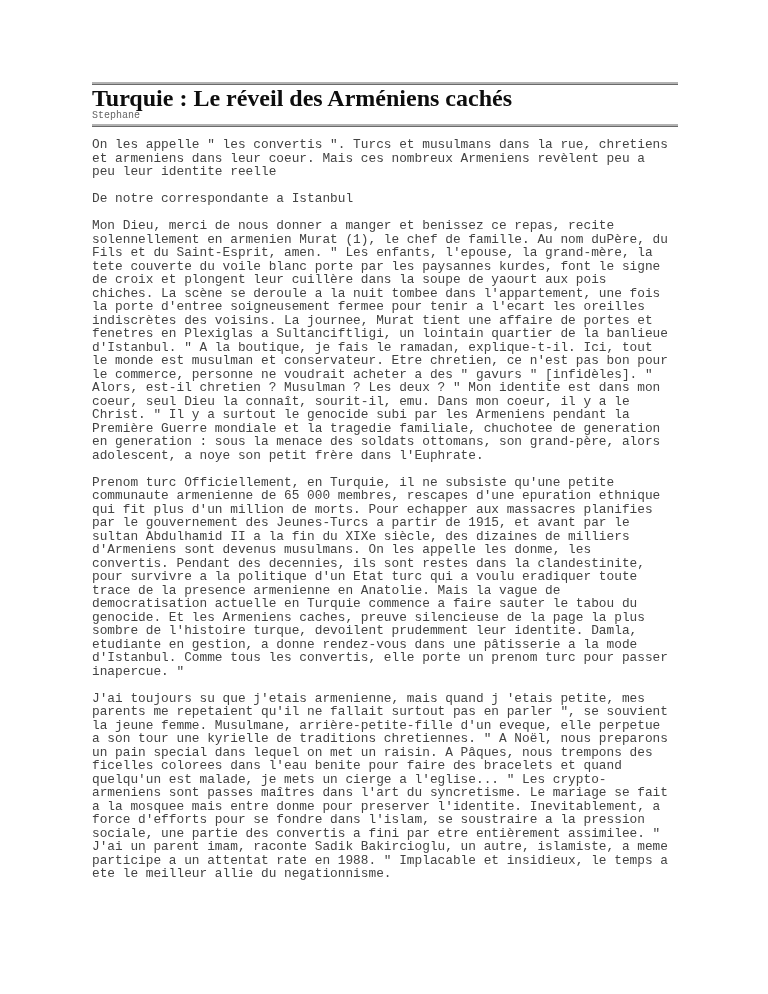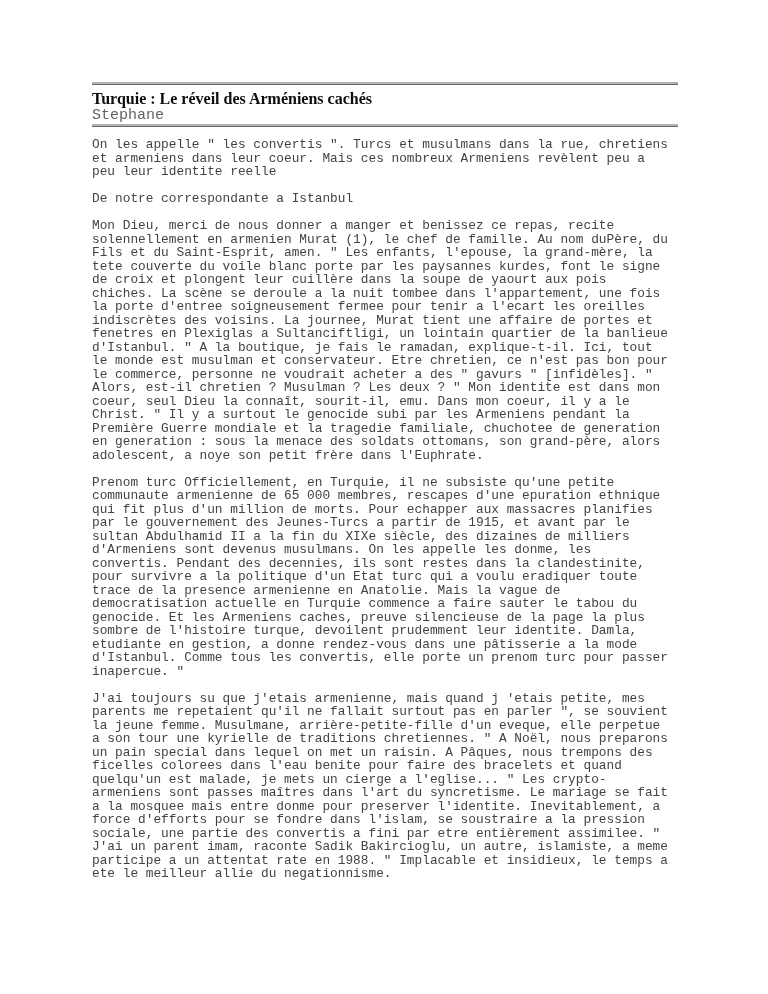--- a/index.html
+++ b/index.html
@@ -27,29 +27,29 @@
   }
   .rule-top {
     margin-top: 82px;
   }
   .rule-header {
     margin-top: 2px;
   }
   .article-title {
     font-family: "Liberation Serif", serif;
     font-weight: bold;
-    font-size: 16px;
+    font-size: 24px;
     line-height: 23px;
     color: #0d0d0d;
     margin: 2px 0 0 0;
     white-space: nowrap;
   }
   .byline {
     font-family: "Liberation Mono", monospace;
-    font-size: 15px;
+    font-size: 10px;
     line-height: 12.2px;
     color: #636363;
     white-space: nowrap;
   }
   .article-body {
     font-family: "Liberation Mono", monospace;
     font-size: 12.8px;
     line-height: 13.5px;
     color: #434343;
     white-space: pre;

